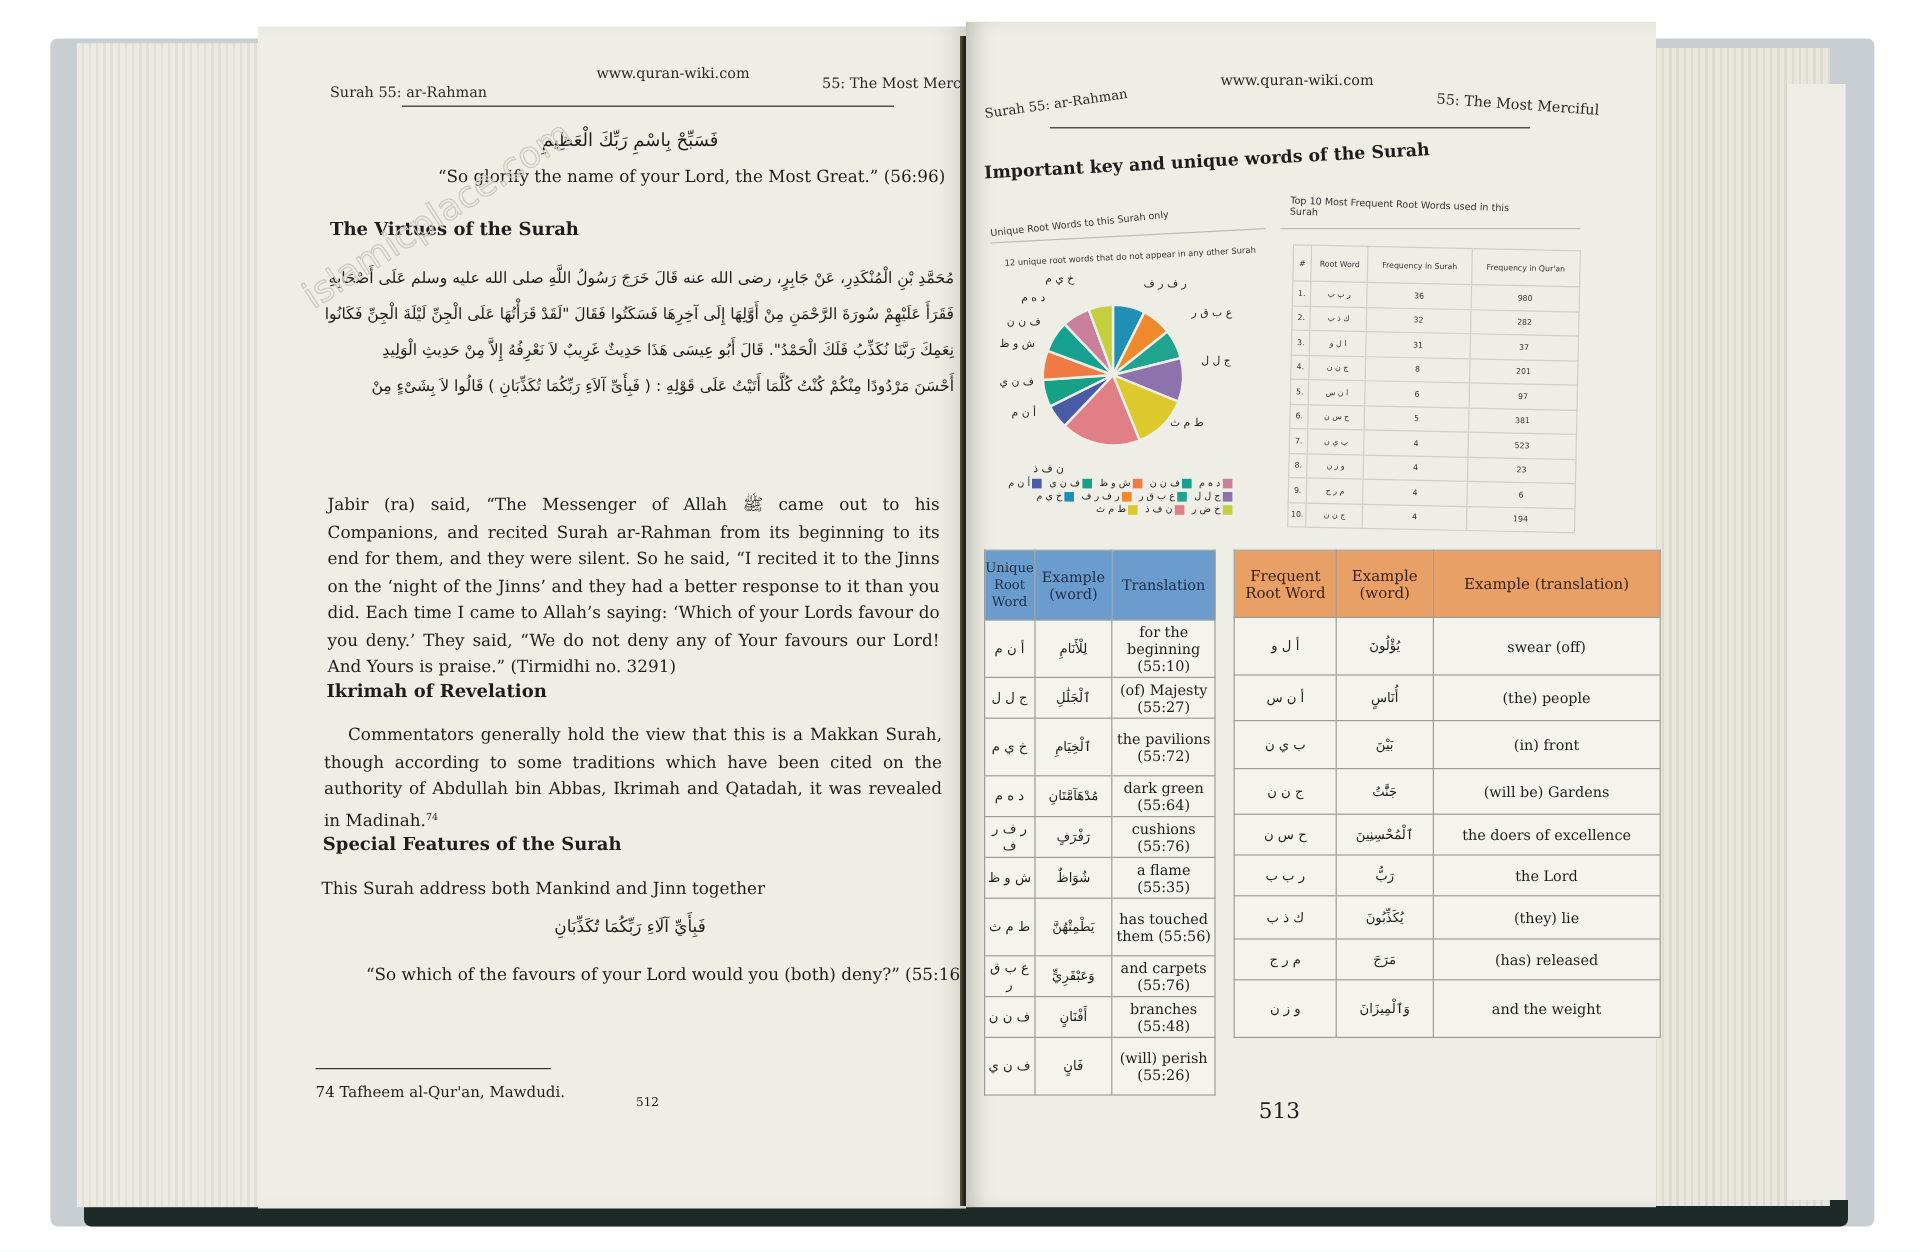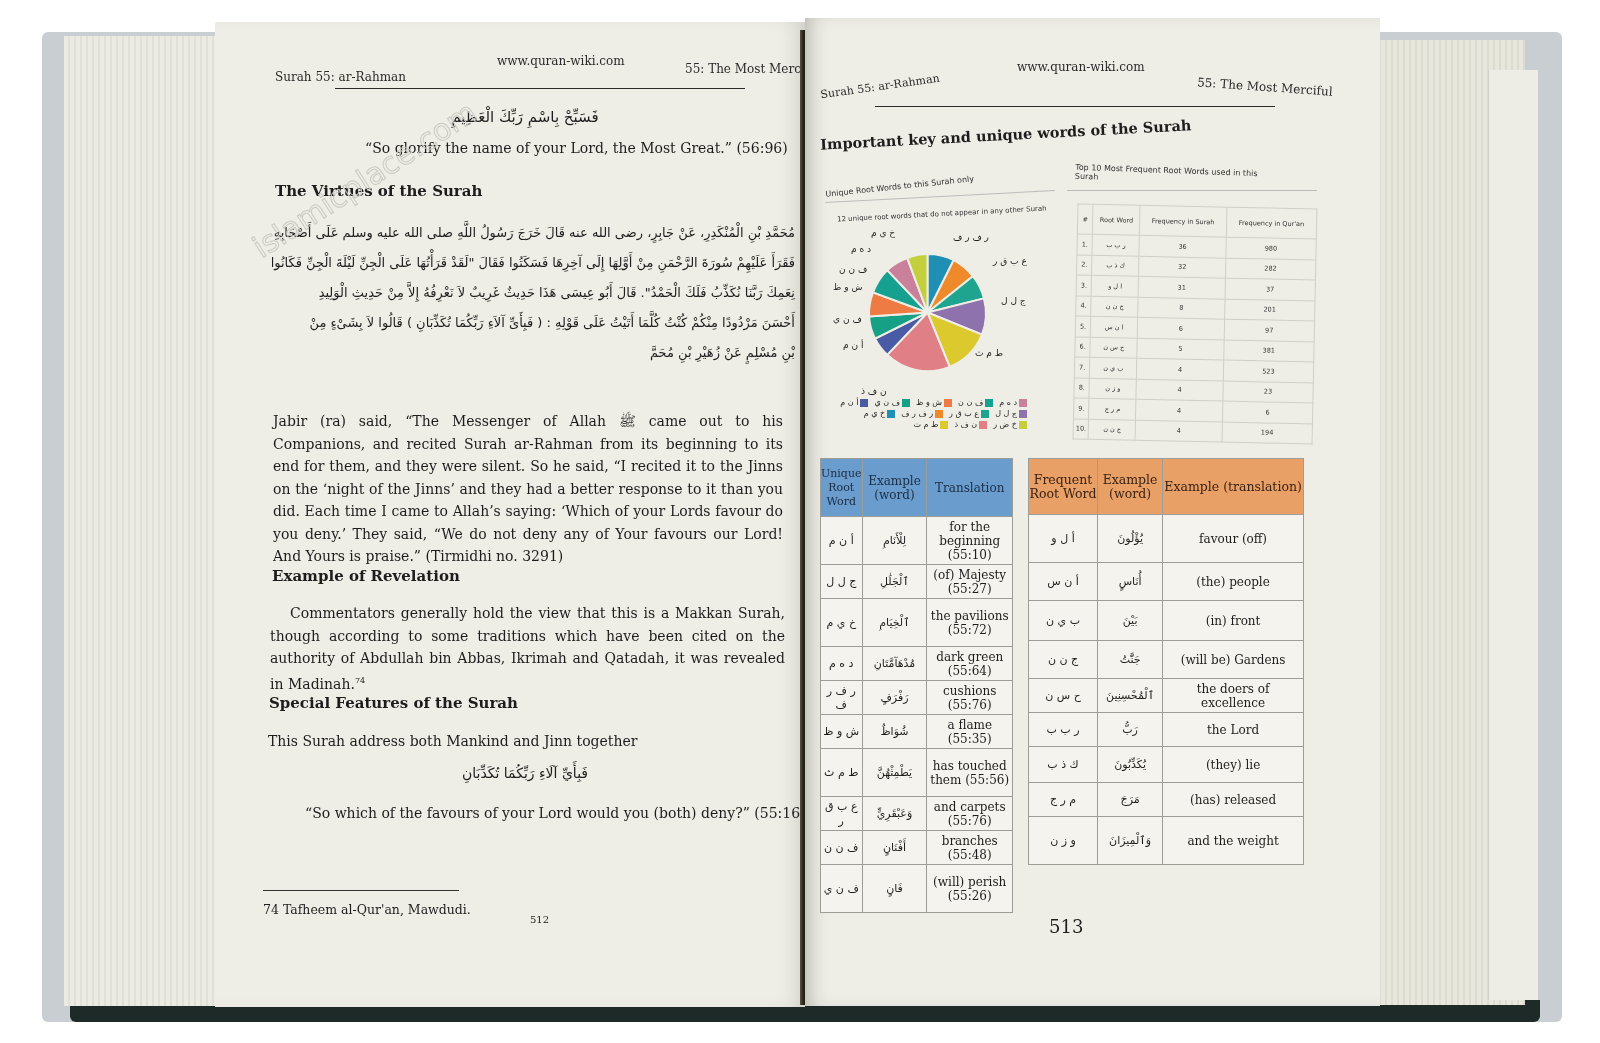--- a/index.html
+++ b/index.html
@@ -62,26 +62,25 @@
   <div class="abs arabic" style="left:120px;top:86px;width:380px;text-align:center;font-size:15px;">فَسَبِّحْ بِاسْمِ رَبِّكَ الْعَظِيمِ</div>
   <div class="abs" style="left:150px;top:118px;font-size:14px;white-space:nowrap;">“So glorify the name of your Lord, the Most Great.” (56:96)</div>
 
   <div class="abs h2" style="left:60px;top:160px;">The Virtues of the Surah</div>
 
   <div class="abs arabic" style="left:40px;top:196px;width:540px;font-size:13px;line-height:30px;">
     <div>مُحَمَّدِ بْنِ الْمُنْكَدِرِ، عَنْ جَابِرٍ، رضى الله عنه قَالَ خَرَجَ رَسُولُ اللَّهِ صلى الله عليه وسلم عَلَى أَصْحَابِهِ</div>
     <div>فَقَرَأَ عَلَيْهِمْ سُورَةَ الرَّحْمَنِ مِنْ أَوَّلِهَا إِلَى آخِرِهَا فَسَكَتُوا فَقَالَ "لَقَدْ قَرَأْتُهَا عَلَى الْجِنِّ لَيْلَةَ الْجِنِّ فَكَانُوا</div>
     <div>نِعَمِكَ رَبَّنَا نُكَذِّبُ فَلَكَ الْحَمْدُ". قَالَ أَبُو عِيسَى هَذَا حَدِيثٌ غَرِيبٌ لاَ نَعْرِفُهُ إِلاَّ مِنْ حَدِيثِ الْوَلِيدِ</div>
     <div>أَحْسَنَ مَرْدُودًا مِنْكُمْ كُنْتُ كُلَّمَا أَتَيْتُ عَلَى قَوْلِهِ : ( فَبِأَىِّ آلاَءِ رَبِّكُمَا تُكَذِّبَانِ ) قَالُوا لاَ بِشَىْءٍ مِنْ</div>
-    <div>بْنِ مُسْلِمٍ عَنْ زُهَيْرِ بْنِ مُحَمَّ</div>
   </div>
 
   <div class="abs body-text" style="left:58px;top:388px;width:510px;text-align:justify;">Jabir (ra) said, “The Messenger of Allah ﷺ came out to his Companions, and recited Surah ar-Rahman from its beginning to its end for them, and they were silent. So he said, “I recited it to the Jinns on the ‘night of the Jinns’ and they had a better response to it than you did. Each time I came to Allah’s saying: ‘Which of your Lords favour do you deny.’ They said, “We do not deny any of Your favours our Lord! And Yours is praise.” (Tirmidhi no. 3291)</div>
 
-  <div class="abs h2" style="left:57px;top:545px;">Example of Revelation</div>
+  <div class="abs h2" style="left:57px;top:545px;">Ikrimah of Revelation</div>
   <div class="abs body-text" style="left:55px;top:580px;width:515px;text-indent:20px;text-align:justify;">
     <span>Commentators generally hold the view that this is a Makkan Surah, though according to some traditions which have been cited on the authority of Abdullah bin Abbas, Ikrimah and Qatadah, it was revealed in Madinah.</span><sup style="font-size:8px;">74</sup>
   </div>
 
   <div class="abs h2" style="left:54px;top:672px;">Special Features of the Surah</div>
   <div class="abs body-text" style="left:53px;top:708px;">This Surah address both Mankind and Jinn together</div>
   <div class="abs arabic" style="left:120px;top:743px;width:380px;text-align:center;font-size:14px;">فَبِأَيِّ آلَاءِ رَبِّكُمَا تُكَذِّبَانِ</div>
   <div class="abs body-text" style="left:90px;top:780px;white-space:nowrap;">“So which of the favours of your Lord would you (both) deny?” (55:16)</div>
 
   <div class="rule" style="left:48px;top:868px;width:196px;background:#333;"></div>
@@ -274,31 +273,31 @@
           <td>branches (55:48)</td>
         </tr>
     <tr style="height:48px;">
           <td class="ar-cell">ف ن ي</td>
           <td class="ar-cell">فَانٍ</td>
           <td>(will) perish (55:26)</td>
         </tr>
   </tbody>
     </table>
 
-  <table class="abs freqw-table" style="left:223px;top:440px;width:276px;">
+  <table class="abs freqw-table" style="left:223px;top:440px;width:356px;">
     <tbody>
         <tr style="height:56px;">
       <th style="width:72px;">Frequent Root Word</th>
       <th style="width:68px;">Example (word)</th>
       <th style="width:160px;">Example (translation)</th>
     </tr>
     <tr style="height:48px;">
           <td class="ar-cell">أ ل و</td>
           <td class="ar-cell">يُؤْلُونَ</td>
-          <td>favour (off)</td>
+          <td>swear (off)</td>
         </tr>
     <tr style="height:38px;">
           <td class="ar-cell">أ ن س</td>
           <td class="ar-cell">أُنَاسٍ</td>
           <td>(the) people</td>
         </tr>
     <tr style="height:40px;">
           <td class="ar-cell">ب ي ن</td>
           <td class="ar-cell">بَيْنَ</td>
           <td>(in) front</td>

